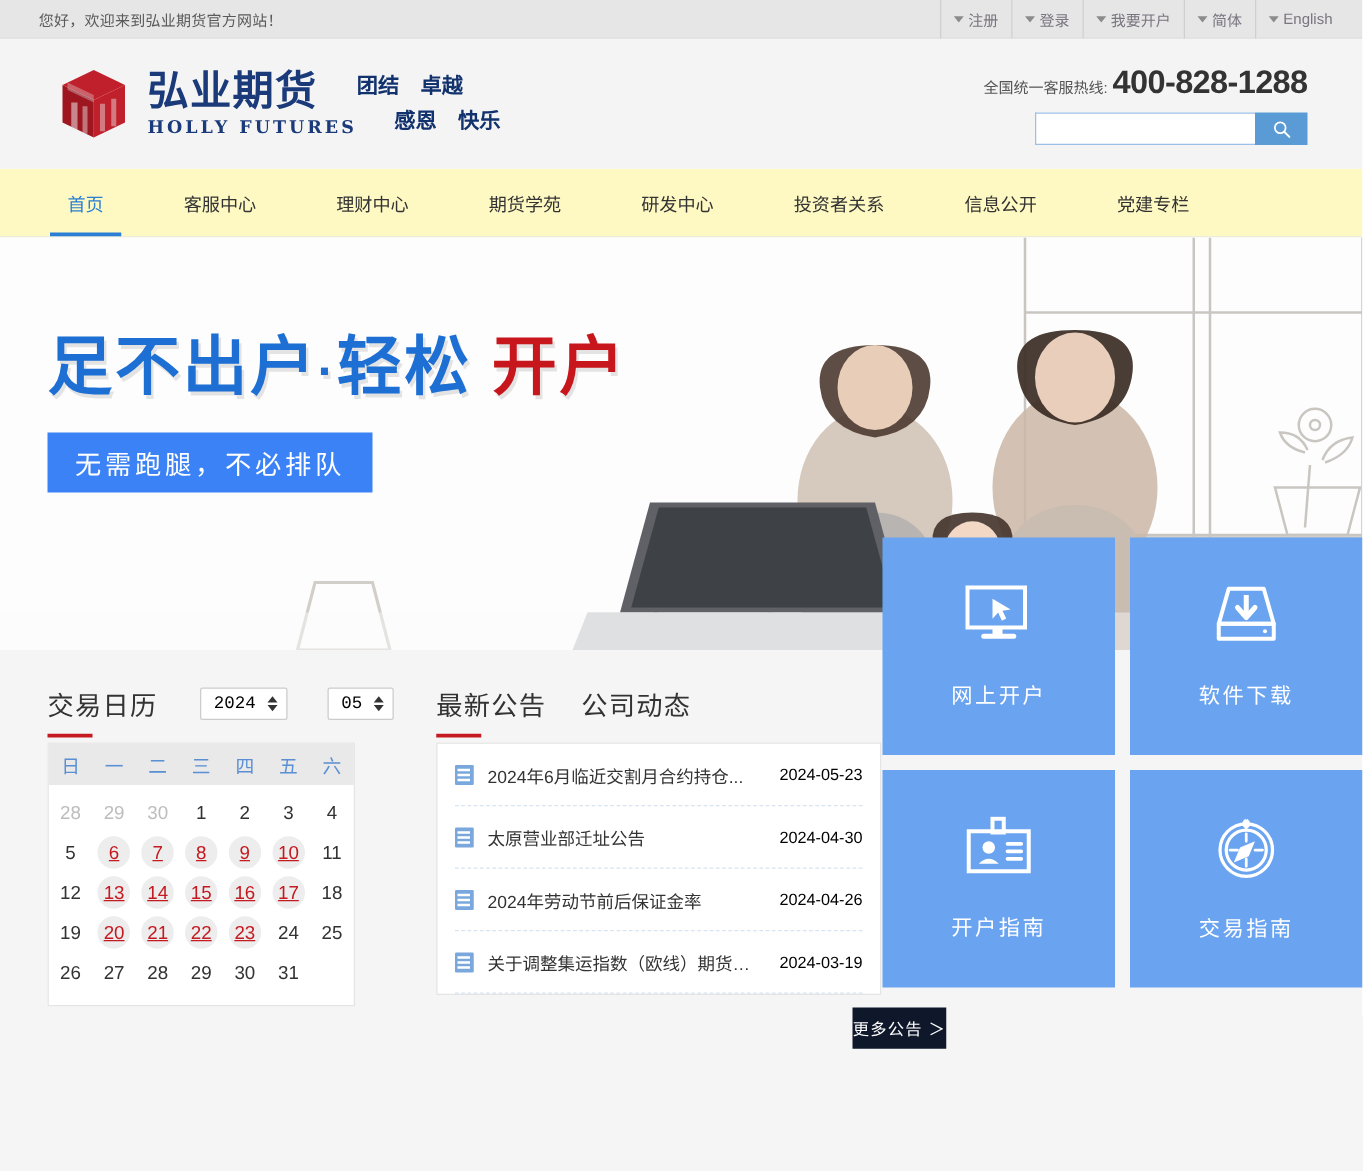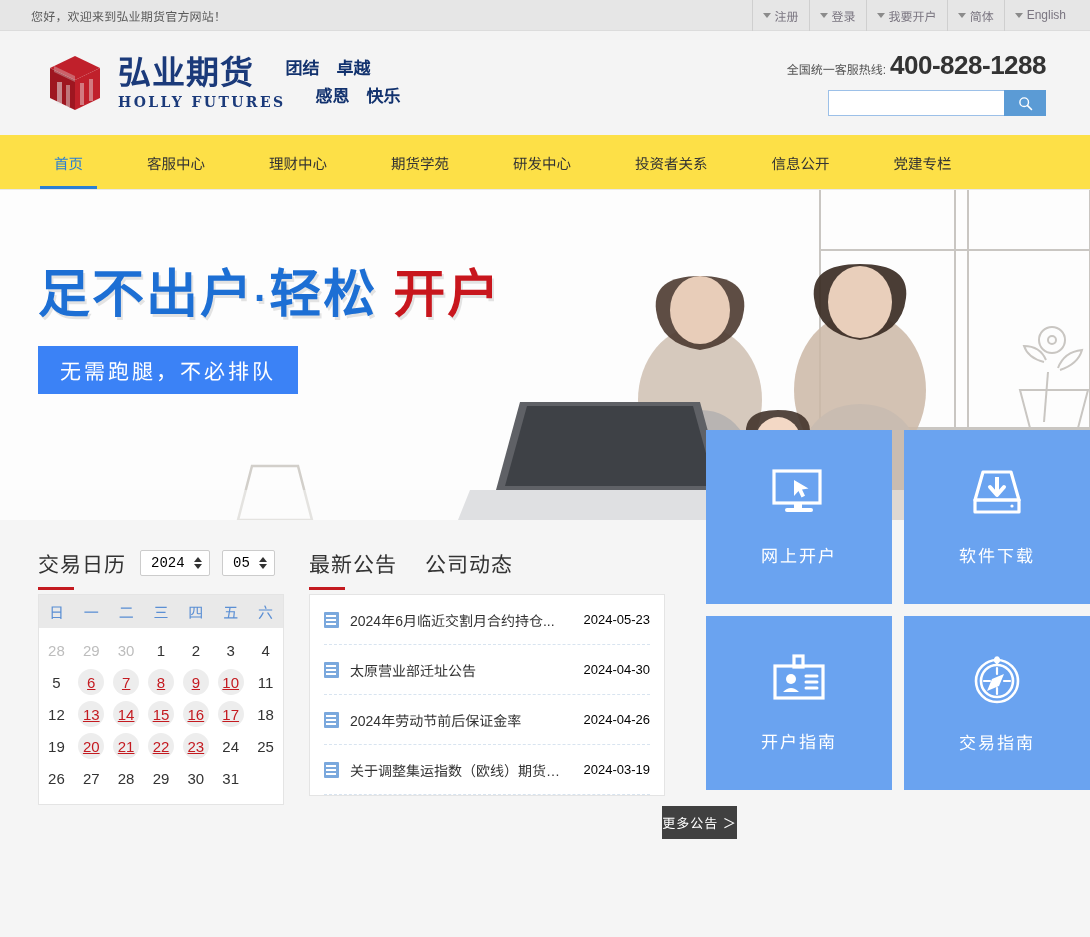--- a/index.html
+++ b/index.html
@@ -76,21 +76,21 @@
     font-size: 12px; font-family: inherit;
   }
   .search-btn {
     width: 42px; background: #5b9bd5; border: none;
     display: flex; align-items: center; justify-content: center;
     cursor: pointer;
   }
 
   
   .nav {
-    height: 55px; background: #fde047;
+    height: 55px; background: #fef9c3;
     display: flex; align-items: stretch;
     padding-left: 40px; border-bottom: 1px solid #e8e8e8;
   }
   .nav-item {
     display: flex; align-items: center; justify-content: center;
     padding: 0 14px; margin-right: 36px;
     font-size: 14.5px; color: #333; cursor: pointer;
     position: relative; white-space: nowrap;
   }
   .nav-item:last-child { margin-right: 0; }
@@ -124,21 +124,21 @@
   }
 
   
   .content {
     position: relative; background: #f5f5f5;
     height: 417px; padding: 0;
   }
   .content-inner { display: flex; padding: 0 0 0 38px; }
 
   
-  .panel-head { display: flex; align-items: center; padding-top: 28px; }
+  .panel-head { display: flex; align-items: center; padding-top: 28px; gap: 20px; }
   .panel-title {
     font-size: 21px; color: #333; letter-spacing: 1px;
     position: relative; padding-bottom: 16px; margin-right: 14px;
   }
   .panel-title::after {
     content: ""; position: absolute; left: 0; bottom: 4px;
     width: 36px; height: 3px; background: #c41a20;
   }
   .selectwrap { position: relative; margin-right: 12px; margin-bottom: 16px; }
   .selectwrap select {
@@ -210,21 +210,21 @@
     height: 2px; background: #fff;
     box-shadow: 0 4px 0 #fff, 0 8px 0 #fff;
   }
   .news-title {
     flex: 1; font-size: 14px; color: #333;
     white-space: nowrap; overflow: hidden; text-overflow: ellipsis;
   }
   .news-date { font-size: 13px; color: #000000; margin-left: 12px; flex: none; }
   .more-btn-wrap { display: flex; justify-content: center; margin-top: 10px; }
   .more-btn {
-    background: #404040; color: #fff; border: none;
+    background: #0f172a; color: #fff; border: none;
     font-family: inherit; font-size: 13px;
     padding: 7px 0; cursor: pointer; letter-spacing: 1px;
   }
 
   
   .tiles {
     position: absolute; right: 0; top: -90px;
     display: grid; grid-template-columns: 186px 186px;
     grid-template-rows: 174px 174px; gap: 12px;
     z-index: 8;

